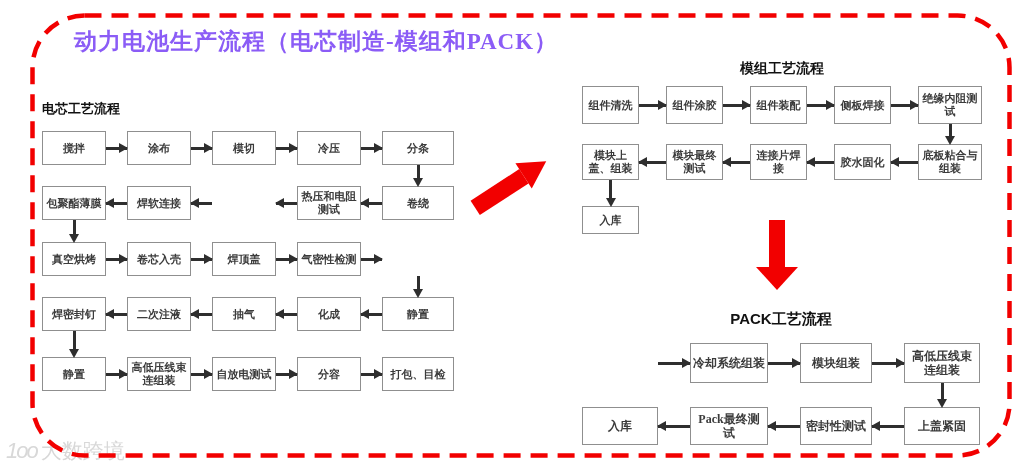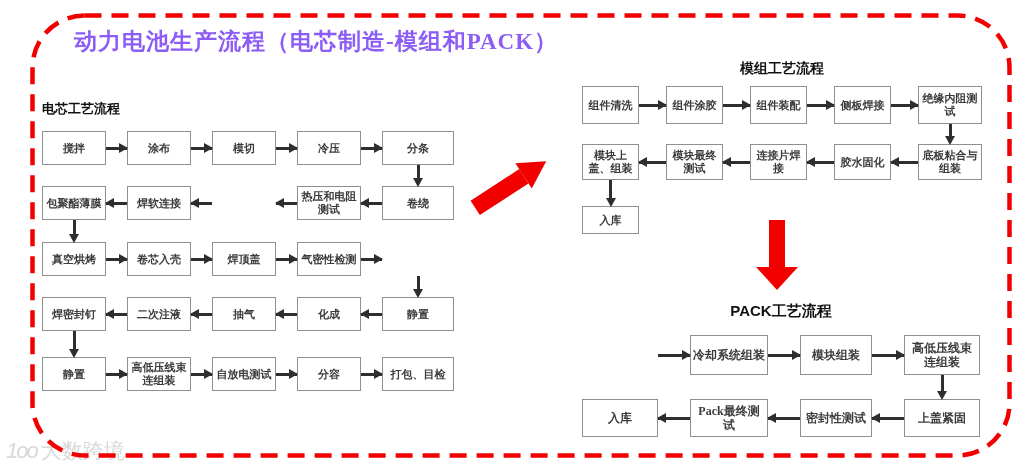--- a/index.html
+++ b/index.html
@@ -148,21 +148,21 @@
     <div class="b gc5 gr3">连接片焊接</div>
     <div class="ha l gc6 gr3"></div>
     <div class="b gc7 gr3">胶水固化</div>
     <div class="ha l gc8 gr3"></div>
     <div class="b gc9 gr3">底板粘合与组装</div>
     <div class="va gc1 gr4"></div>
     <div class="b gc1 gr5">入库</div>
   </div>
 </div>
 
-<div class="section" style="left:582px;top:302px;width:398px;">
+<div class="section" style="left:582px;top:310px;width:398px;">
   <div class="sec-title-center" style="font-size:15px;margin-bottom:14px;">PACK工艺流程</div>
   <div class="grid" id="pack-grid">
     <div class="ha r gc2 gr1"></div>
     <div class="b gc3 gr1">冷却系统组装</div>
     <div class="ha r gc4 gr1"></div>
     <div class="b gc5 gr1">模块组装</div>
     <div class="ha r gc6 gr1"></div>
     <div class="b gc7 gr1">高低压线束连组装</div>
     <div class="va gc7 gr2"></div>
     <div class="b gc1 gr3">入库</div>

